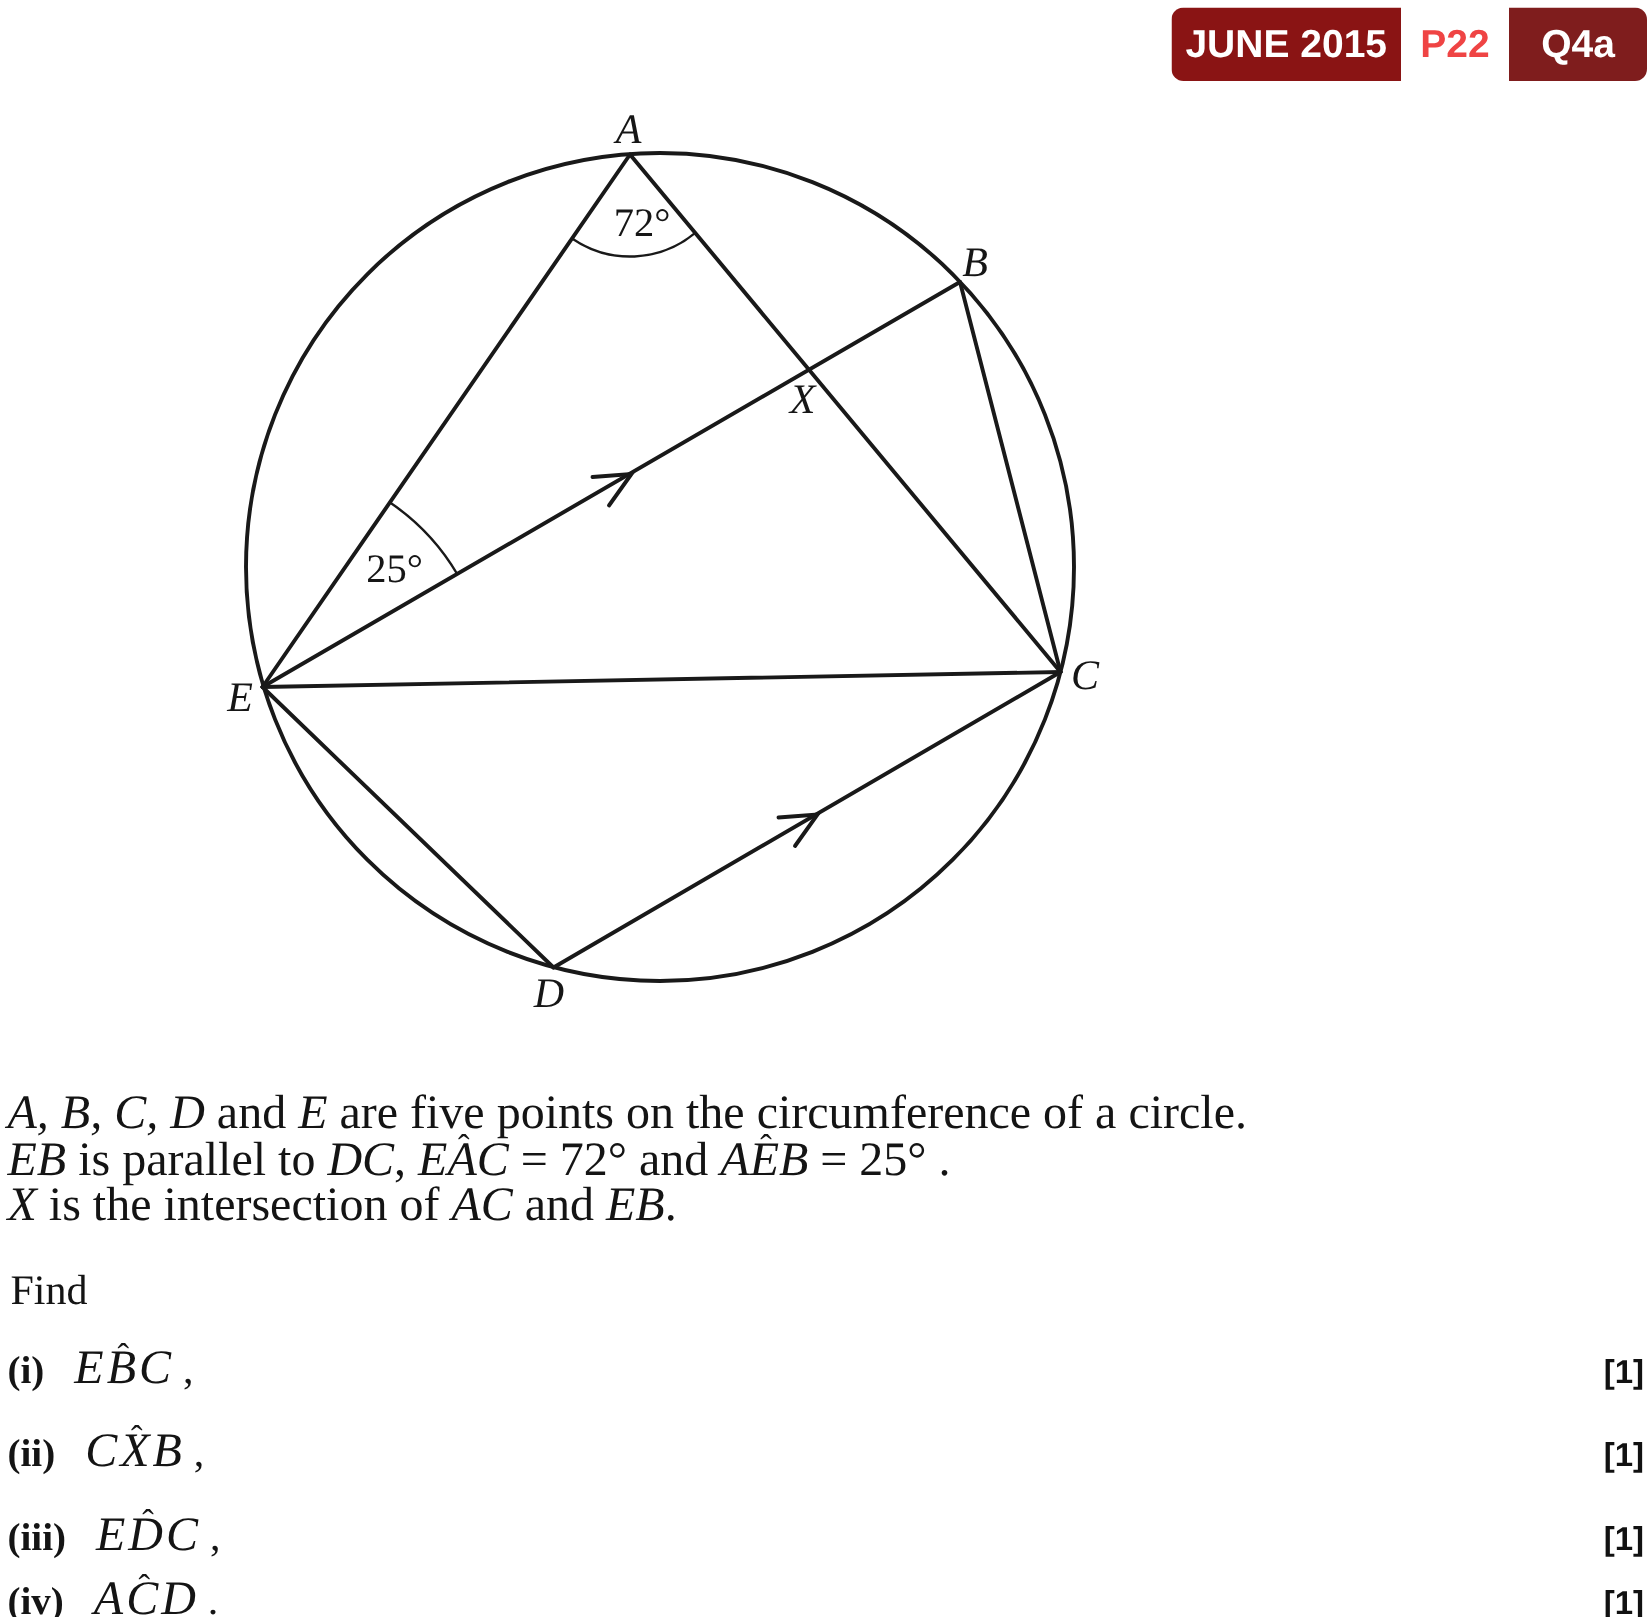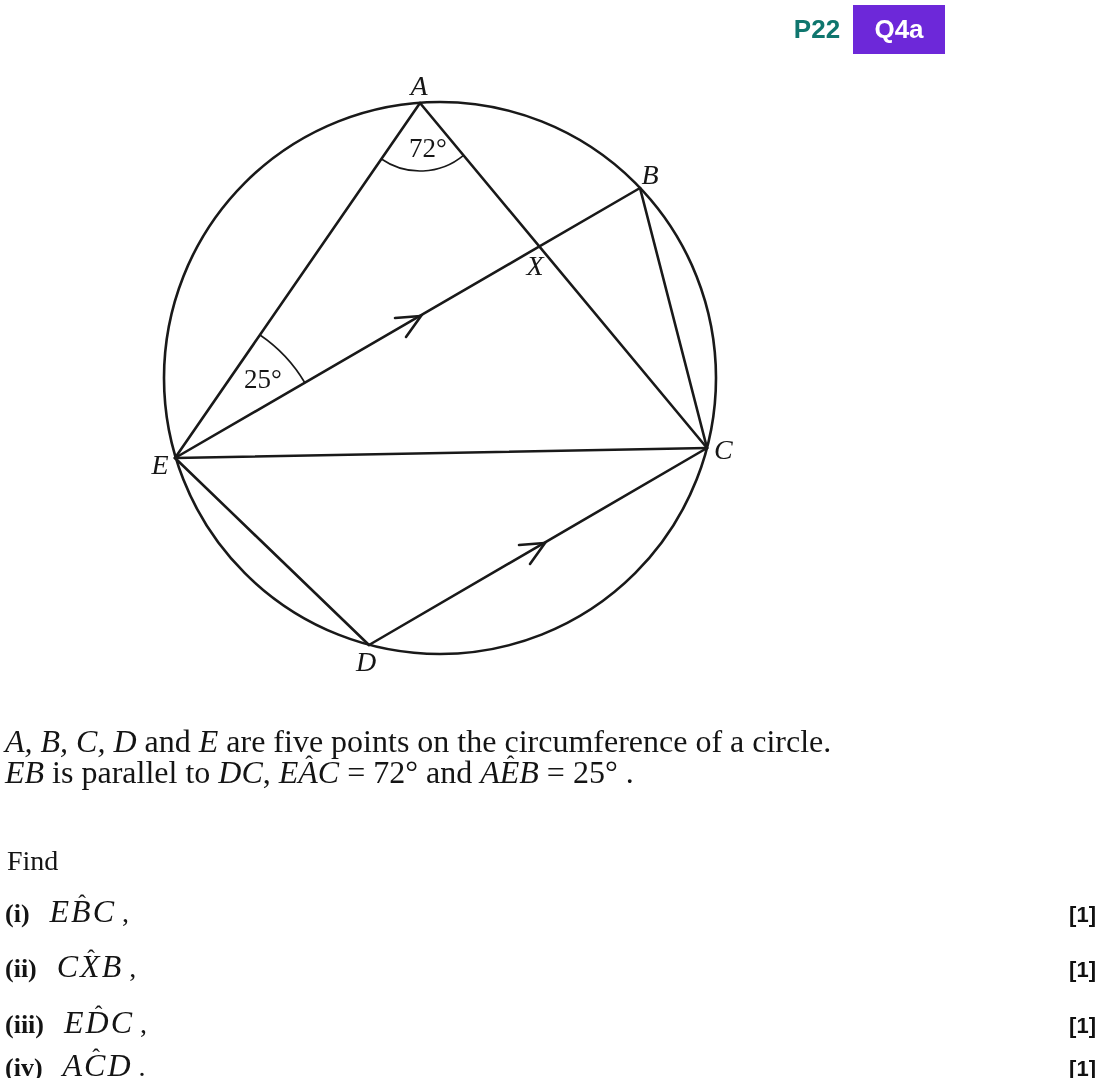--- a/index.html
+++ b/index.html
@@ -12,22 +12,22 @@
     color:#141414;
   }
   
   .badge{
     position:absolute;left:781px;top:5px;width:317px;height:49px;
     display:flex;border-radius:8px;overflow:hidden;
     font-family:"Liberation Sans", sans-serif;font-weight:bold;font-size:26px;
   }
   .badge-cell{display:flex;align-items:center;justify-content:center;}
   .badge-session{width:153px;background:#8a1414;color:#ffffff;}
-  .badge-paper{width:72px;background:#ffffff;color:#0f766e;}
-  .badge-question{width:92px;background:#6d28d9;color:#ffffff;}
+  .badge-paper{width:72px;background:#ffffff;color:#ef4444;}
+  .badge-question{width:92px;background:#7f1d1d;color:#ffffff;}
   
   .diagram{position:absolute;left:0;top:0;}
   .diagram text{font-family:"Liberation Serif", serif;fill:#161616;}
   .pt-label{font-style:italic;font-size:28px;}
   .deg-label{font-style:normal;font-size:27px;}
   
   .problem{position:absolute;left:5px;top:727px;font-size:32px;line-height:29px;white-space:nowrap;}
   .problem p{margin:0;}
   .it{font-style:italic;}
   .ro{font-style:normal;}
@@ -51,20 +51,21 @@
   .q-angle .it{padding:0 1px;}
   .q-punct{font-style:normal;font-size:28px;margin-left:7px;}
   .q-marks{margin-left:auto;font-family:"Liberation Sans", sans-serif;font-weight:bold;font-size:22px;color:#111111;}
 </style>
 </head>
 <body>
 
 <div class="paper">
 
   <div class="badge">
+    <div class="badge-cell badge-session">JUNE 2015</div>
     <div class="badge-cell badge-paper">P22</div>
     <div class="badge-cell badge-question">Q4a</div>
   </div>
 
   <svg class="diagram" width="1100" height="720" viewBox="0 0 1100 720">
     <g fill="none" stroke="#191919" stroke-width="2.6" stroke-linecap="round">
       <circle cx="440" cy="378" r="276"></circle>
       <line x1="175" y1="458" x2="420" y2="103"></line>
       <line x1="420" y1="103" x2="707" y2="448"></line>
       <line x1="175" y1="458" x2="640" y2="188"></line>
@@ -85,20 +86,21 @@
     <text class="pt-label" x="366" y="671" text-anchor="middle">D</text>
     <text class="pt-label" x="160" y="474" text-anchor="middle">E</text>
     <text class="pt-label" x="535" y="275" text-anchor="middle">X</text>
     <text class="deg-label" x="428" y="157" text-anchor="middle">72°</text>
     <text class="deg-label" x="263" y="388" text-anchor="middle">25°</text>
   </svg>
 
   <div class="problem">
     <p><span class="it">A, B, C, D</span><span class="ro"> and </span><span class="it">E</span><span class="ro"> are five points on the circumference of a circle.</span></p>
     <p><span class="it">EB</span><span class="ro"> is parallel to </span><span class="it">DC</span><span class="ro">, </span><span class="it">E</span><span class="hatwrap"><span class="hat">ˆ</span><span class="it">A</span></span><span class="it">C</span><span class="ro"> = 72° and </span><span class="it">A</span><span class="hatwrap"><span class="hat">ˆ</span><span class="it">E</span></span><span class="it">B</span><span class="ro"> = 25° .</span></p>
+    <p><span class="it">X</span><span class="ro"> is the intersection of </span><span class="it">AC</span><span class="ro"> and </span><span class="it">EB</span><span class="ro">.</span></p>
   </div>
 
   <div class="find">Find</div>
 
   <div class="q-row q-row-1">
     <span class="q-num">(i)</span>
     <span class="q-angle"><span class="it">E</span><span class="hatwrap"><span class="hat">ˆ</span><span class="it">B</span></span><span class="it">C</span><span class="q-punct">,</span></span>
     <span class="q-marks">[1]</span>
   </div>
 

